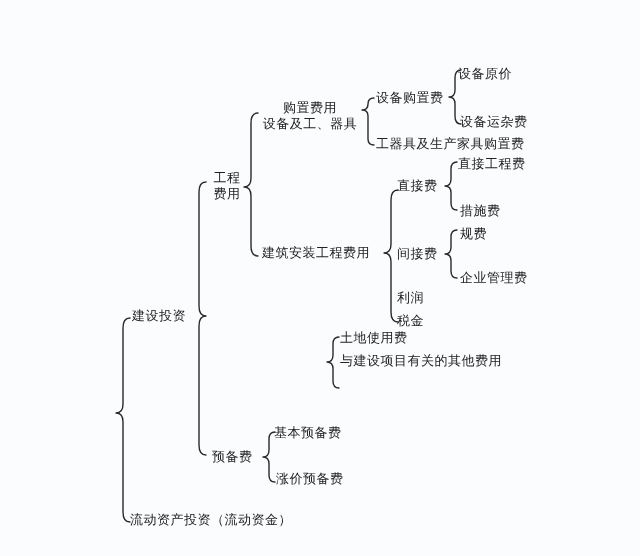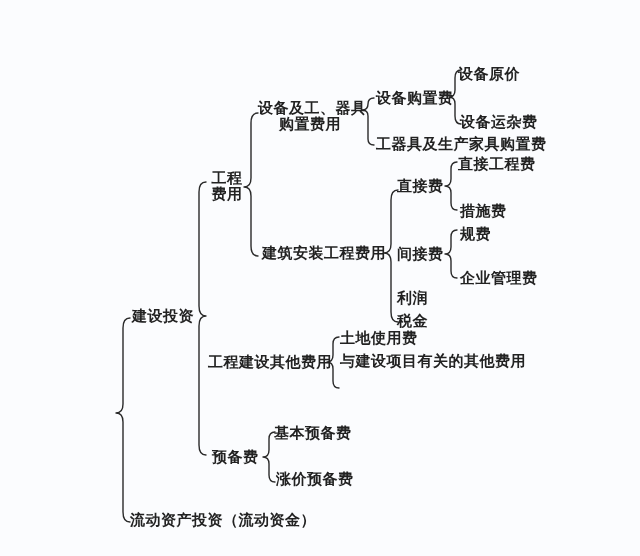--- a/index.html
+++ b/index.html
@@ -6,22 +6,22 @@
     body {
       width: 640px; height: 556px; overflow: hidden;
       background: #fbfcfe;
       font-family: "DejaVu Sans", "Liberation Sans", sans-serif;
       color: #1a1a1a;
     }
     #stage { position: relative; width: 640px; height: 556px; }
     svg.braces { position: absolute; left: 0; top: 0; width: 640px; height: 556px; }
     svg.braces path { fill: none; stroke: #2a2a2a; stroke-width: 1.4; stroke-linecap: round; stroke-linejoin: round; }
     .lbl {
-      position: absolute; font-size: 15px; line-height: 16px; white-space: nowrap;
-      font-weight: bold; letter-spacing: 0.5px; color: #222;
+      position: absolute; font-size: 13px; line-height: 16px; white-space: nowrap;
+      font-weight: normal; letter-spacing: 0.5px; color: #222;
     }
     .c { text-align: center; }
   </style>
 </head>
 <body>
 
 <div id="stage">
 
   <svg class="braces" viewBox="0 0 640 556">
 
@@ -47,26 +47,25 @@
   </svg>
 
 
   <div class="lbl" style="left:132px; top:308px;">建设投资</div>
   <div class="lbl" style="left:130px; top:512px;">流动资产投资（流动资金）</div>
 
   <div class="lbl c" style="left:210px; top:170px; width:34px;">
     <div>工程</div>
     <div>费用</div>
   </div>
-  <div class="lbl" style="left:208px; top:354px;">工程建设其他费用</div>
   <div class="lbl" style="left:212px; top:449px;">预备费</div>
 
   <div class="lbl c" style="left:258px; top:100px; width:104px;">
+    <div>购置费用</div>
     <div>设备及工、器具</div>
-    <div>购置费用</div>
   </div>
   <div class="lbl" style="left:262px; top:245px;">建筑安装工程费用</div>
 
   <div class="lbl" style="left:376px; top:90px;">设备购置费</div>
   <div class="lbl" style="left:376px; top:136px;">工器具及生产家具购置费</div>
 
   <div class="lbl" style="left:458px; top:66px;">设备原价</div>
   <div class="lbl" style="left:460px; top:114px;text-align:center;">设备运杂费</div>
 
   <div class="lbl" style="left:397px; top:178px;">直接费</div>

